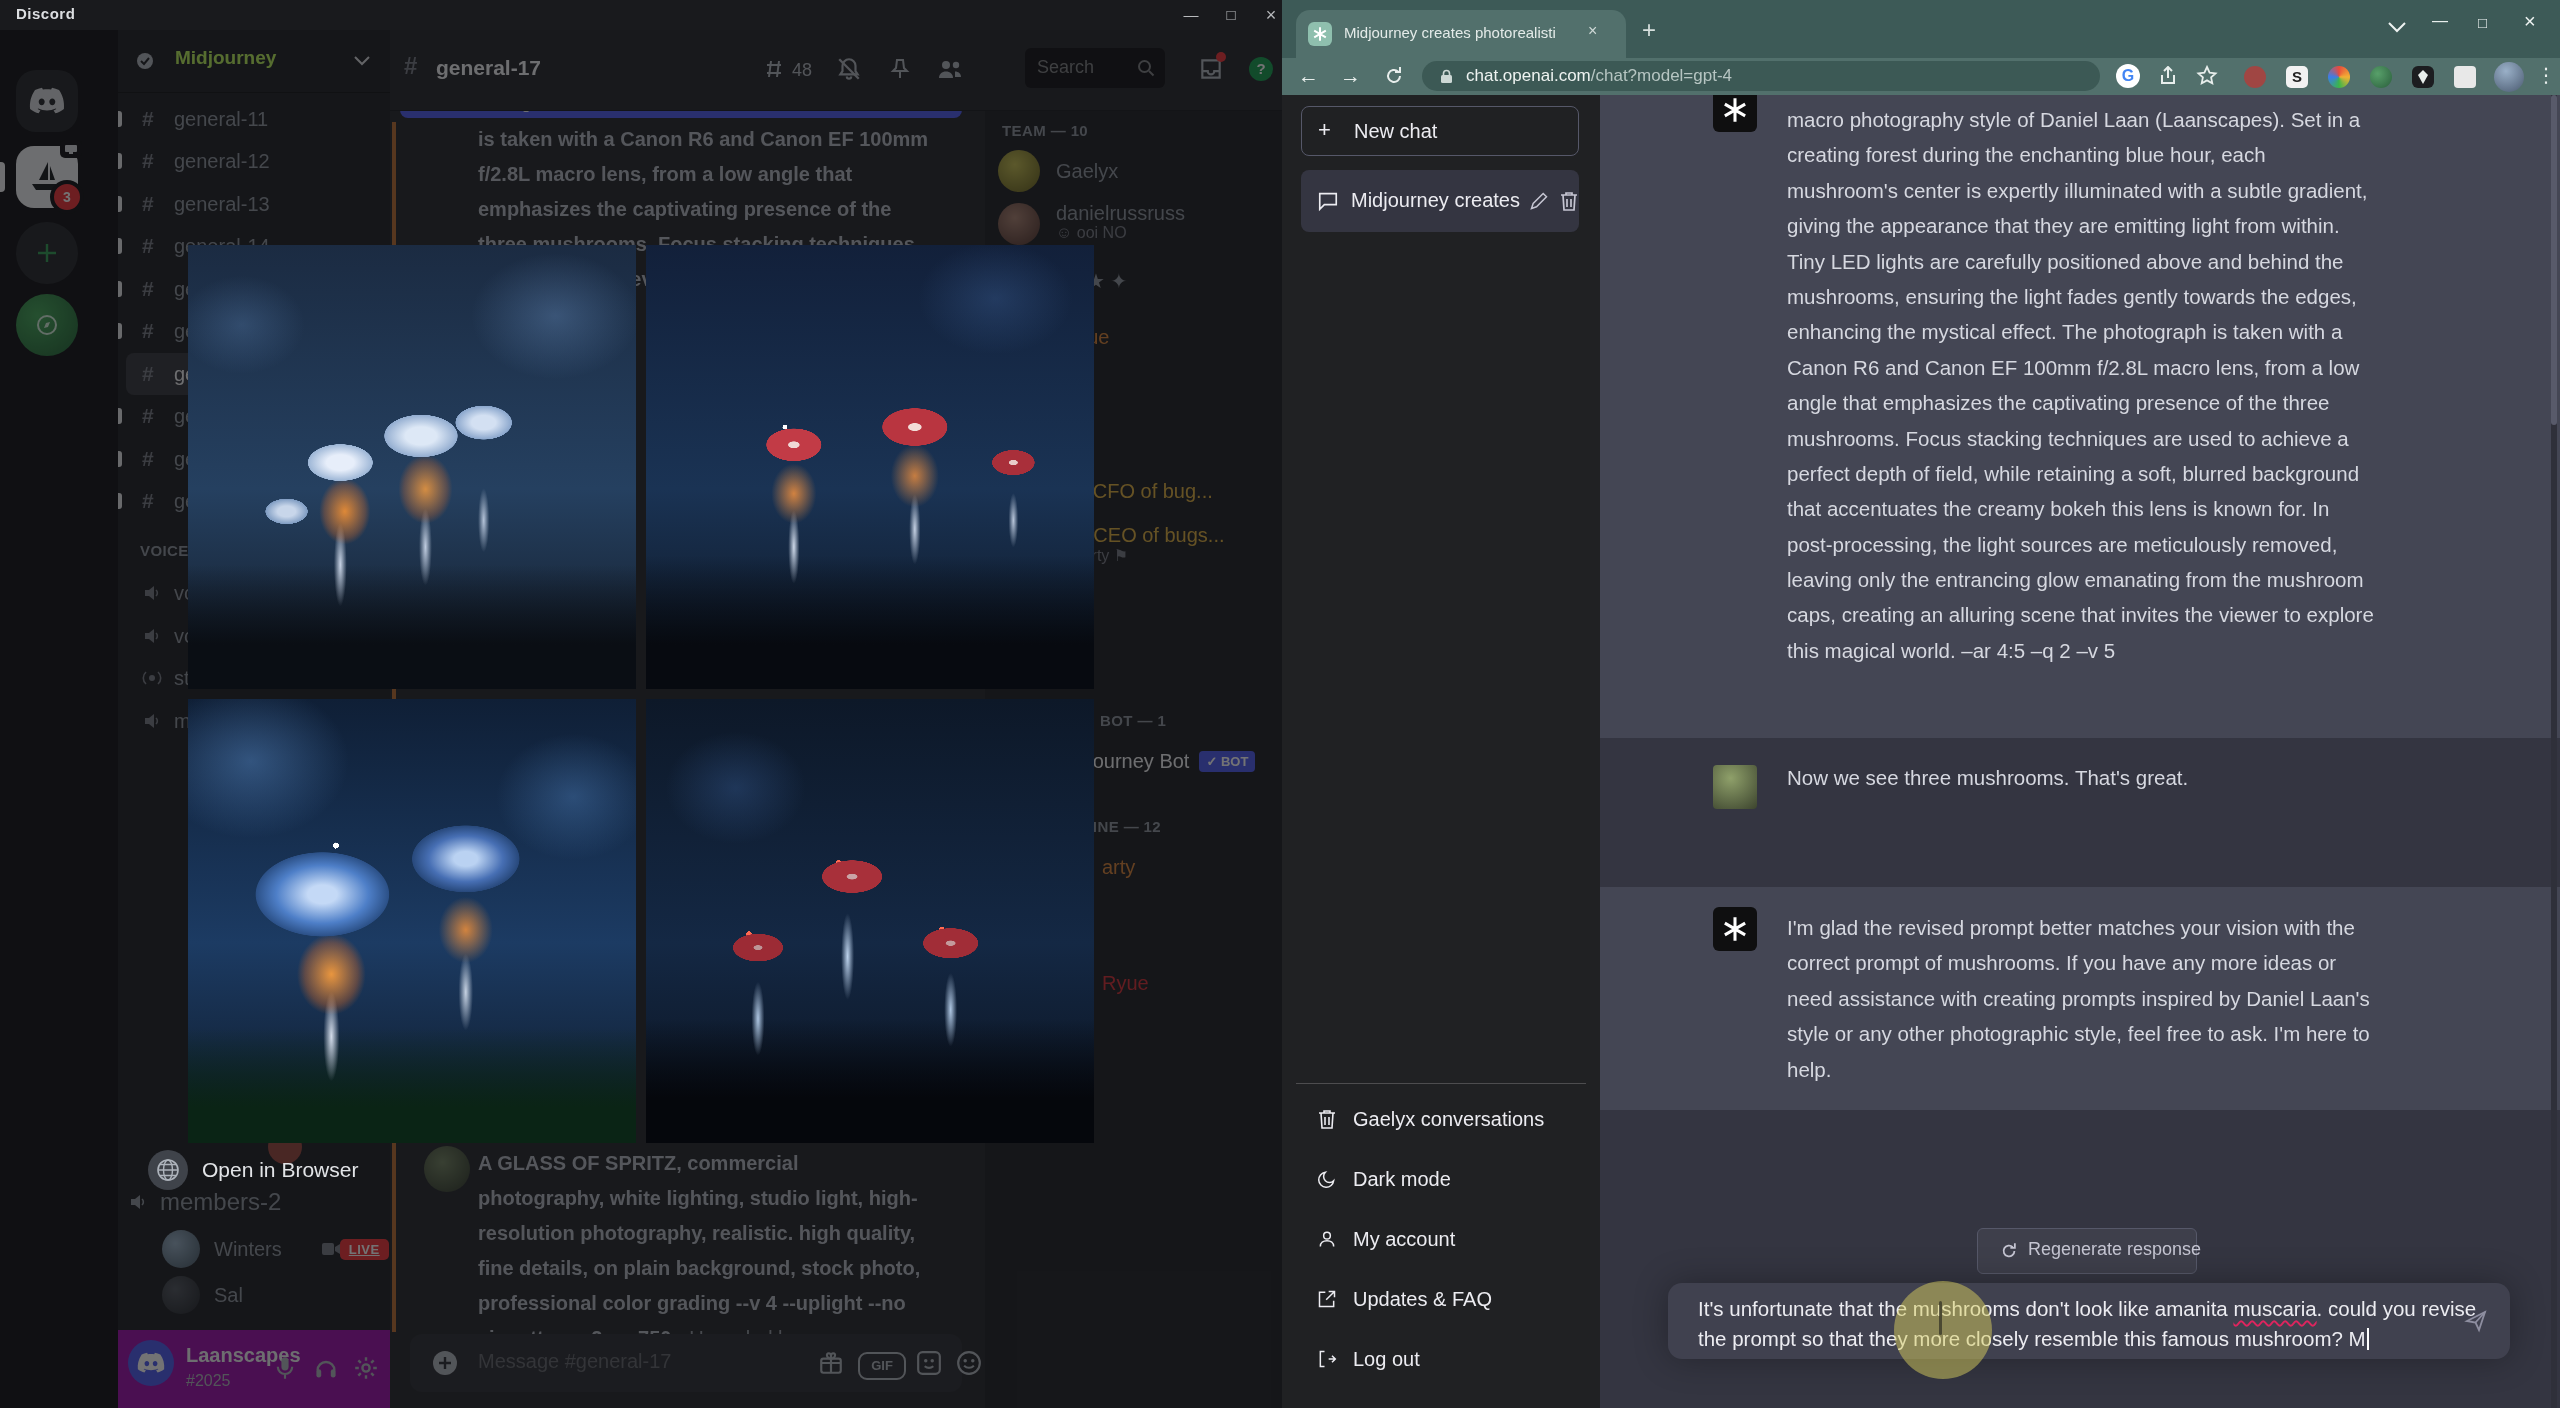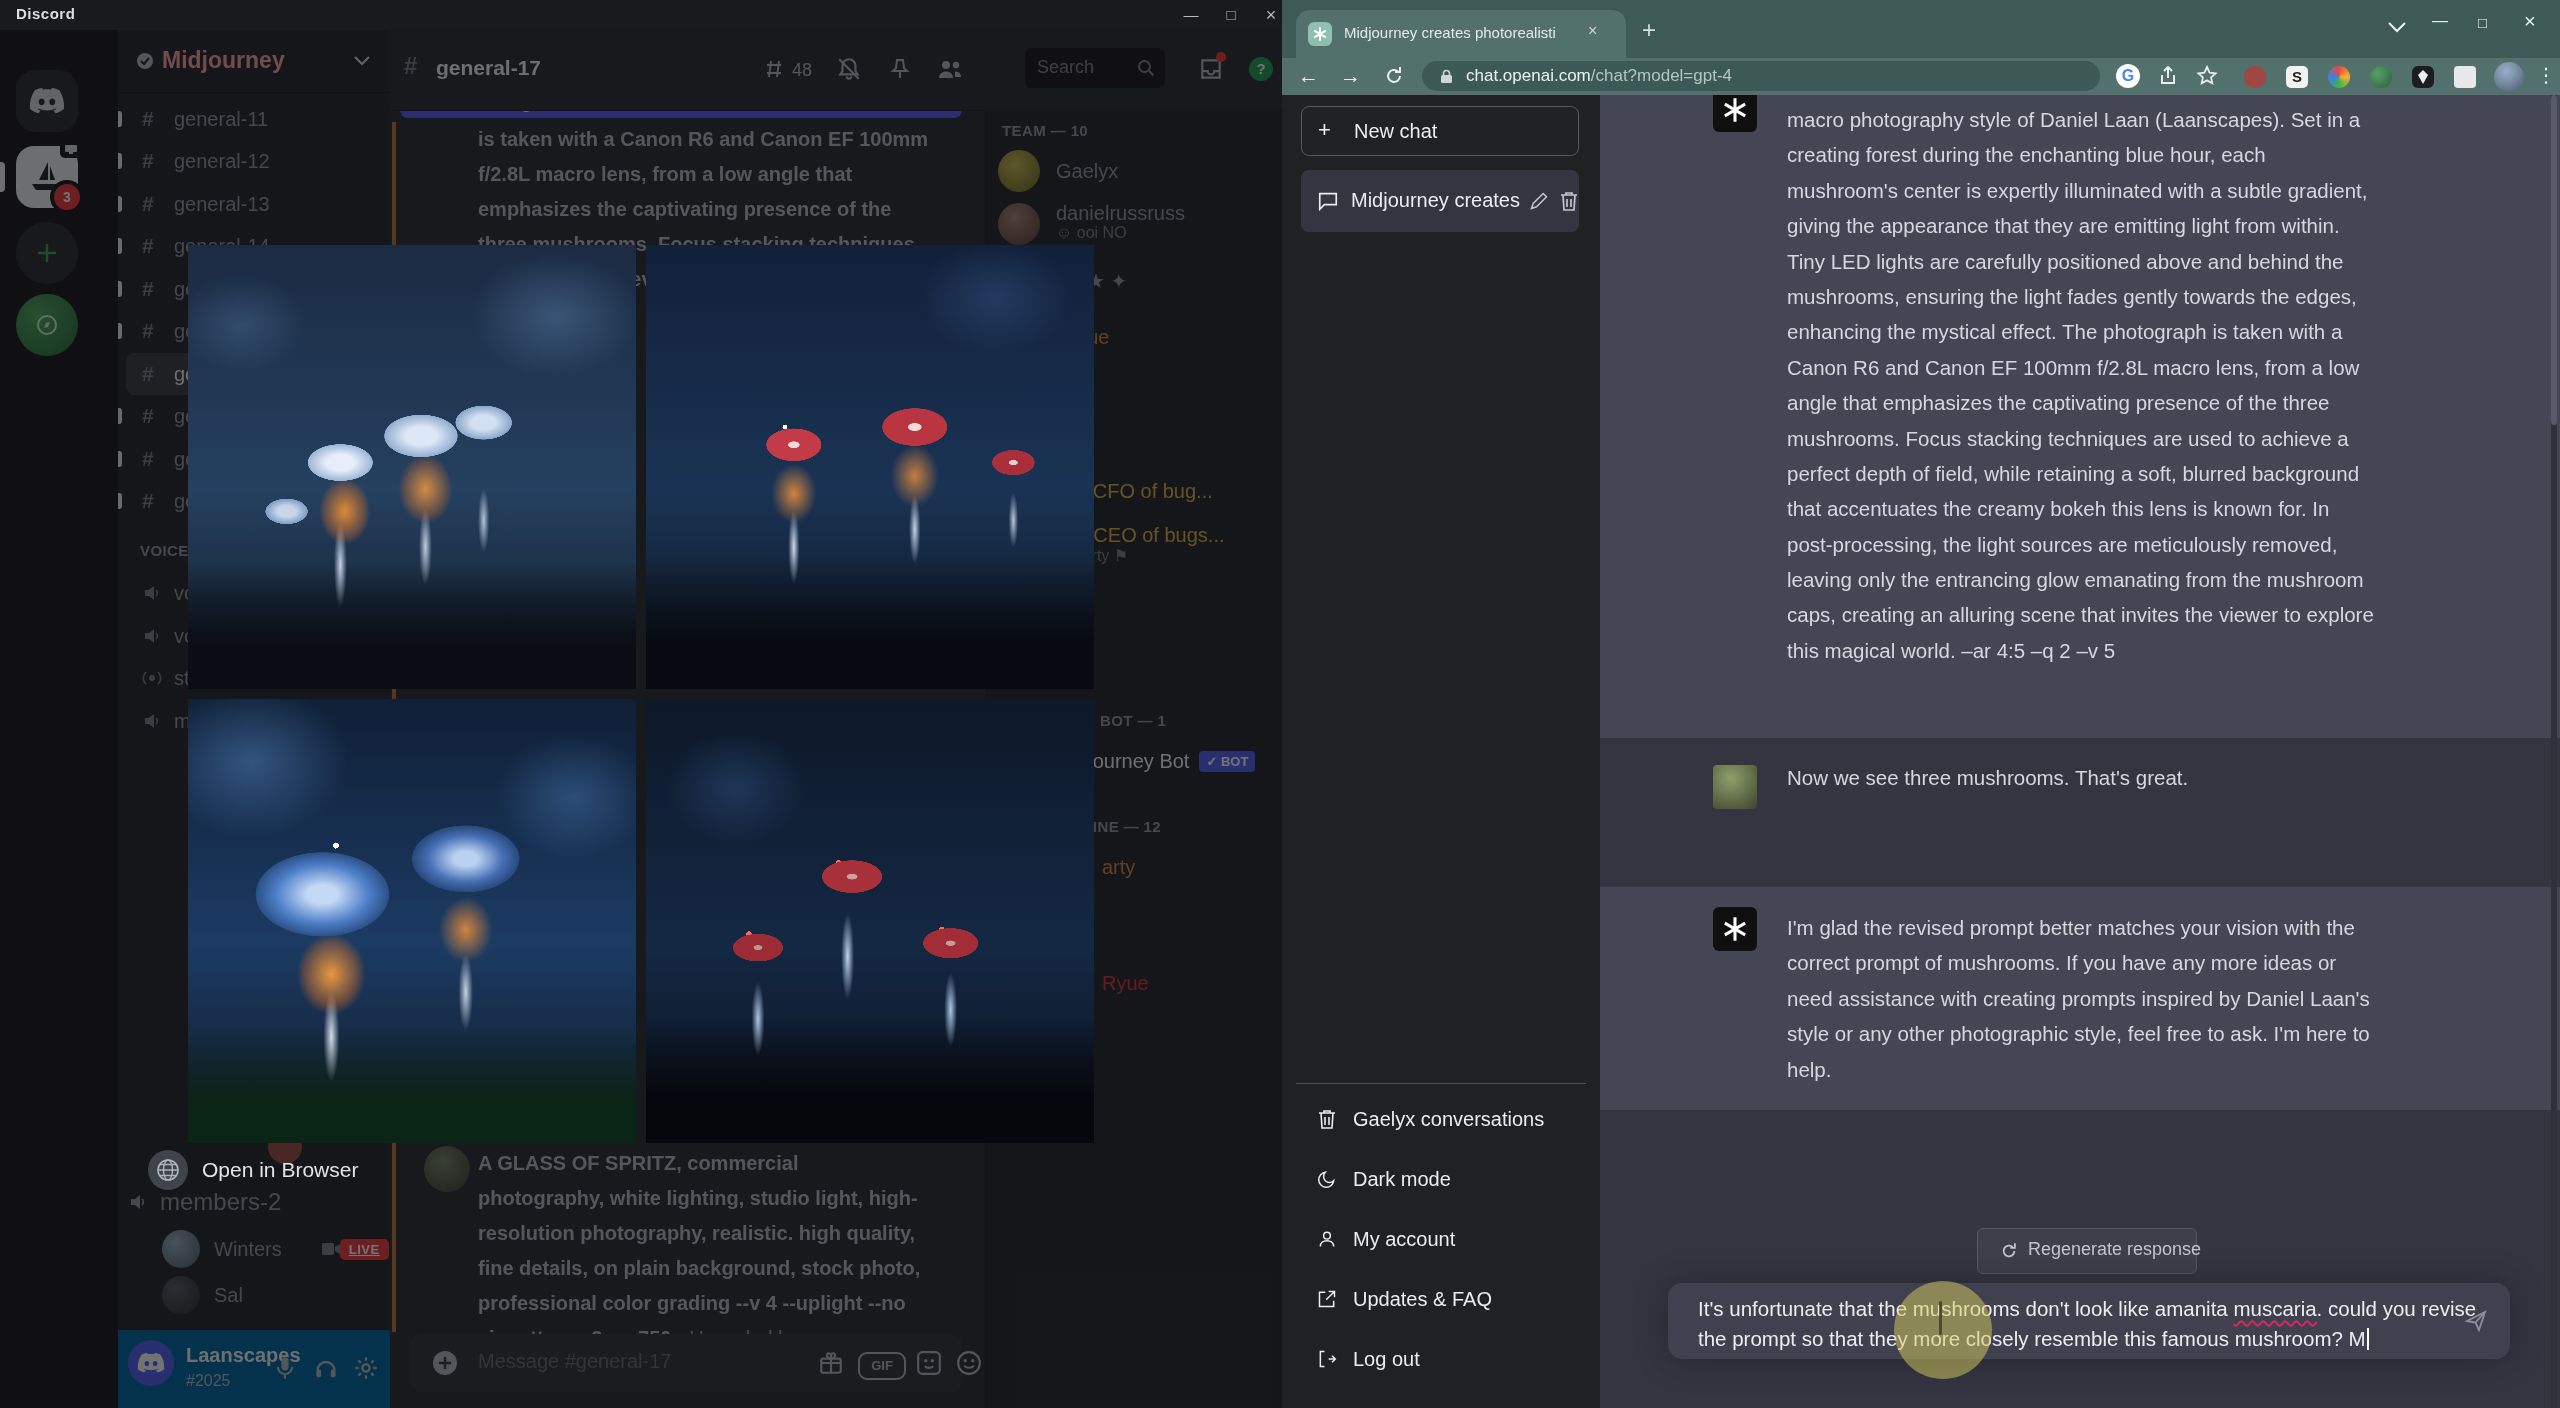--- a/index.html
+++ b/index.html
@@ -23,21 +23,21 @@
   .chan-row{position:absolute;left:8px;width:264px;height:42px;border-radius:8px;display:flex;align-items:center;}
   .chan-row.sel{background:#404249;}
   .chan-hash{margin-left:16px;color:#80848e;font-size:21px;font-weight:bold;width:24px;}
   .chan-name{margin-left:8px;color:#949ba4;font-size:20px;}
   .chan-row.sel .chan-name{color:#f2f3f5;}
   .unread-pill{position:absolute;left:-8px;width:4px;height:16px;border-radius:0 3px 3px 0;background:#e8eaec;}
   .vox-avatar{position:absolute;left:150px;width:34px;height:34px;border-radius:50%;}
   .cat-label{position:absolute;color:#949ba4;font-size:15px;font-weight:bold;letter-spacing:.4px;}
   .vmember{position:absolute;display:flex;align-items:center;}
   .live-pill{background:#f23f43;color:#fff;font-size:13px;font-weight:bold;border-radius:5px;padding:3px 9px;letter-spacing:.5px;}
-  .dc-userpanel{position:absolute;left:0;top:1300px;width:272px;height:78px;background:#0369a1;}
+  .dc-userpanel{position:absolute;left:0;top:1300px;width:272px;height:78px;background:#a21caf;}
   
   .dc-main{position:absolute;left:390px;top:30px;width:595px;height:1378px;background:#313338;}
   .dc-chat-head{position:absolute;left:390px;top:30px;width:892px;height:80px;background:#313338;border-bottom:1px solid #26282c;z-index:5;}
   .head-ic{position:absolute;top:26px;color:#b5bac1;}
   .dc-members{position:absolute;left:985px;top:110px;width:297px;height:1298px;background:#2b2d31;}
   .banner{position:absolute;left:400px;top:90px;width:562px;height:28px;background:#5865f2;border-radius:0 0 8px 8px;color:#fff;z-index:4;}
   .dmsg{color:#b9bec6;font-size:20px;font-weight:600;line-height:35px;}
   .accent-bar{position:absolute;left:392px;top:122px;width:4px;height:1210px;background:#d9823f;opacity:.85;}
   .dc-input{position:absolute;left:410px;top:1334px;width:552px;height:58px;background:#383a40;border-radius:12px;}
   .mrow{position:absolute;display:flex;align-items:center;}
@@ -175,21 +175,21 @@
           </svg>
       </div>
     </div>
 
     <div class="dc-side">
       <div class="dc-side-head">
         <svg class="abs" style="left:18px;top:22px;" width="18" height="18" viewBox="0 0 18 18">
             <circle cx="9" cy="9" r="8" fill="#b5bac1"></circle>
             <path d="M5 9l3 3 5-6" stroke="#2b2d31" stroke-width="2" fill="none"></path>
           </svg>
-        <div class="abs nowrap" style="left:44px;top:17px;font-size:23px;font-weight:bold;color:#fca5a5;">Midjourney</div>
+        <div class="abs nowrap" style="left:57px;top:17px;font-size:19px;font-weight:bold;color:#bef264;">Midjourney</div>
         <svg class="abs" style="left:236px;top:26px;" width="16" height="10" viewBox="0 0 16 10">
             <path d="M1 1l7 7 7-7" stroke="#dbdee1" stroke-width="2" fill="none"></path>
           </svg>
       </div>
 
       <div class="chan-row" style="top:68px;">
           <div class="unread-pill"></div>
           <span class="chan-hash">#</span>
           <span class="chan-name">general-11</span>
         </div>

